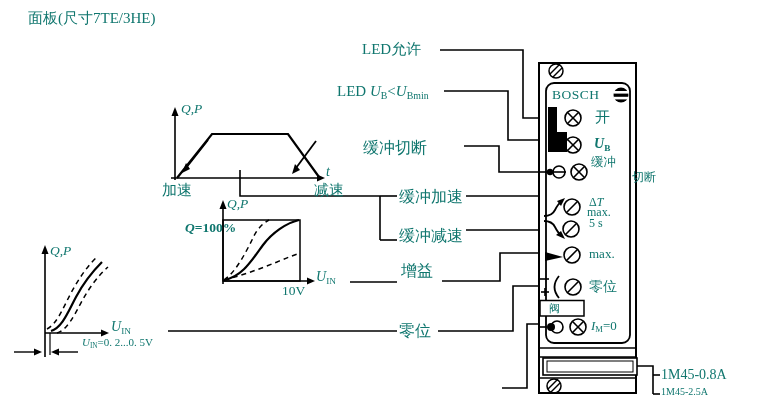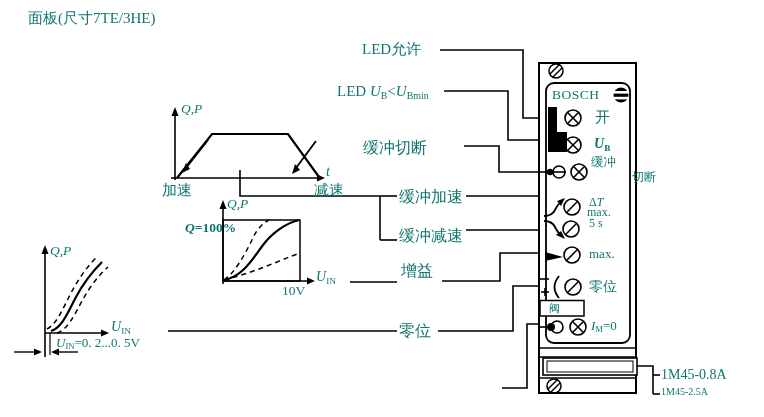--- a/index.html
+++ b/index.html
@@ -226,17 +226,17 @@
   <div class="lbl it" style="left:227px;top:196px;font-size:13.5px;">Q,P</div>
   <div class="lbl" style="left:316px;top:269px;font-size:14px;">
     <span class="it">U</span><span class="sub">IN</span>
   </div>
   <div class="lbl" style="left:282px;top:283px;font-size:13.5px;">10V</div>
 
   <div class="lbl it" style="left:50px;top:243px;font-size:13.5px;">Q,P</div>
   <div class="lbl" style="left:111px;top:319px;font-size:14px;">
     <span class="it">U</span><span class="sub">IN</span>
   </div>
-  <div class="lbl" style="left:56px;top:336px;font-size:13px;">
+  <div class="lbl" style="left:50px;top:336px;font-size:11px;padding-left:32px;">
     <span class="it">U</span><span class="sub">IN</span><span>=0. 2...0. 5V</span>
   </div>
 
 </div>
 
 </body></html>

